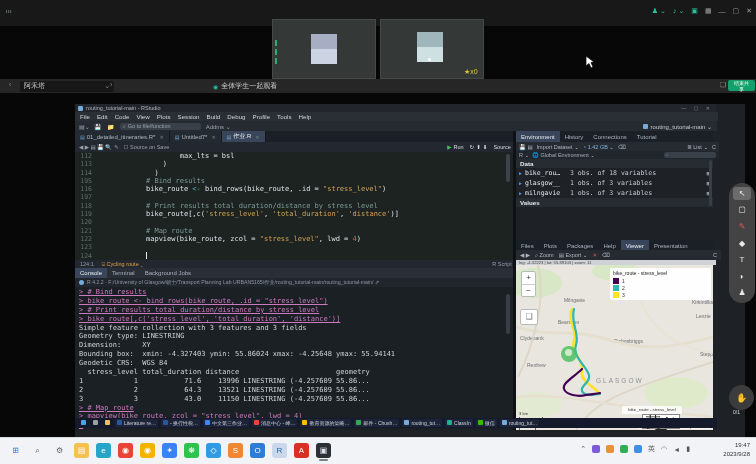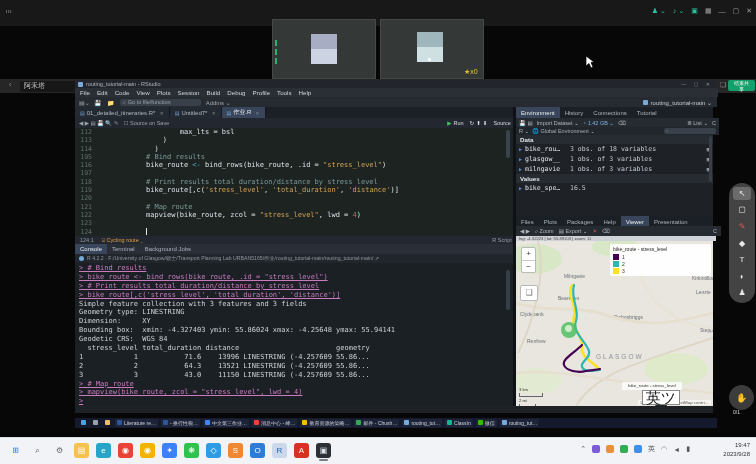--- a/index.html
+++ b/index.html
@@ -21,21 +21,21 @@
   #sharebar{left:0;top:79px;width:756px;height:14px;background:#262626;font-size:7px;}
   #chanbox{left:20px;top:1.5px;width:86px;height:11px;background:#171717;border-radius:2px;
            display:flex;align-items:center;justify-content:space-between;padding:0 4px;color:#d5d5d5;}
   .arrw{top:2px;color:#8a8a8a;font-size:7px;}
   #watch{left:213px;top:2px;color:#cfcfcf;display:flex;gap:3px;align-items:center;}
   #watch .dot{color:#25c19e;font-size:6px;}
   #shrink{right:30px;top:2px;color:#9a9a9a;}
   #stopshare{right:1px;top:1px;width:27px;height:11px;background:#14a06a;border-radius:2px;color:#fff;
              font-size:5px;display:flex;align-items:center;justify-content:center;border:none;}
   
-  #rs{left:75px;top:80px;width:638px;height:333px;background:#1e2126;font-size:6px;}
+  #rs{left:75px;top:104px;width:638px;height:333px;background:#1e2126;font-size:6px;padding-left:32px;}
   #rs-title{left:0;top:0;width:638px;height:8px;background:#22262c;color:#aeb4bc;font-size:5.5px;
             display:flex;align-items:center;padding-left:3px;gap:3px;}
   #rs-title .rico{width:5px;height:5px;background:#75aadb;border-radius:1px;display:inline-block;}
   #winbtns{position:absolute;right:3px;top:1px;color:#8a9098;font-size:5px;letter-spacing:3px;}
   #rs-menu{left:0;top:8px;width:638px;height:9px;background:#2a2e35;display:flex;gap:7px;
            align-items:center;padding-left:5px;color:#cfd4da;font-size:6.2px;}
   #rs-tools{left:0;top:17px;width:638px;height:10px;background:#262b31;display:flex;align-items:center;
             gap:5px;padding-left:4px;color:#9aa3ad;}
   #goto{width:78px;height:7px;background:#3a4049;border-radius:2px;color:#98a1ab;font-size:5.5px;
         display:flex;align-items:center;gap:2px;padding-left:3px;}
@@ -339,25 +339,20 @@
           <span class="ds">1 obs. of 3 variables</span>
           <span class="ric">▦</span>
         </div>
         <div class="envrow mono">
           <span class="dot">▶</span>
           <span class="nm">milngavie</span>
           <span class="ds">1 obs. of 3 variables</span>
           <span class="ric">▦</span>
         </div>
         <div class="envhdr">Values</div>
-        <div class="envrow mono">
-          <span class="dot">▶</span>
-          <span class="nm">bike_spe…</span>
-          <span class="ds">16.5</span>
-        </div>
       </div>
     <div class="abs" id="scroll3"></div>
 
     <div class="abs" id="vwtabs">
         <div class="ptab">Files</div>
         <div class="ptab">Plots</div>
         <div class="ptab">Packages</div>
         <div class="ptab">Help</div>
         <div class="ptab active">Viewer</div>
         <div class="ptab">Presentation</div>

